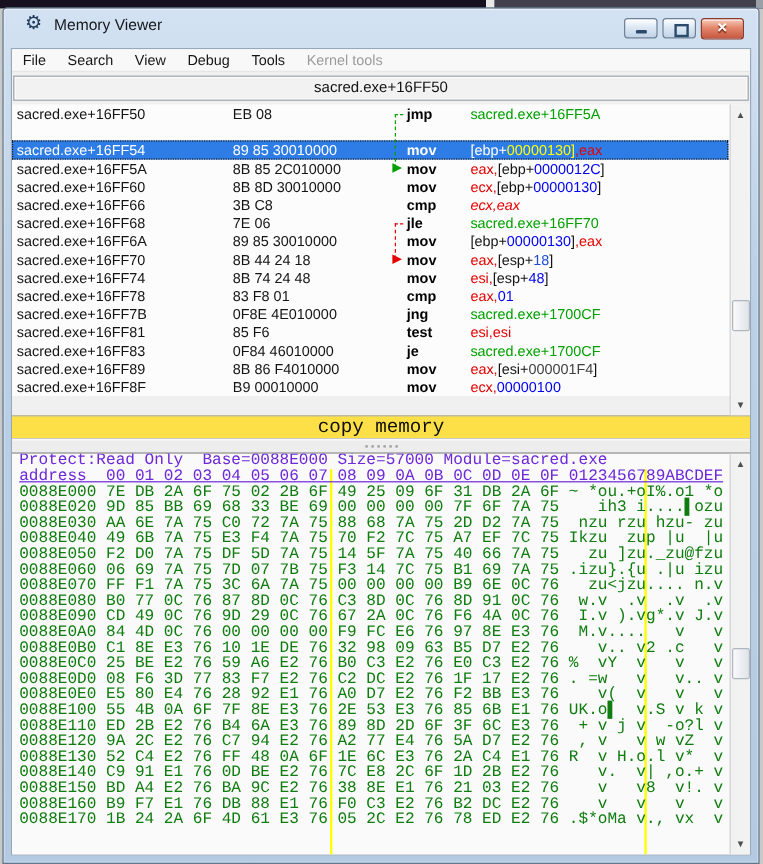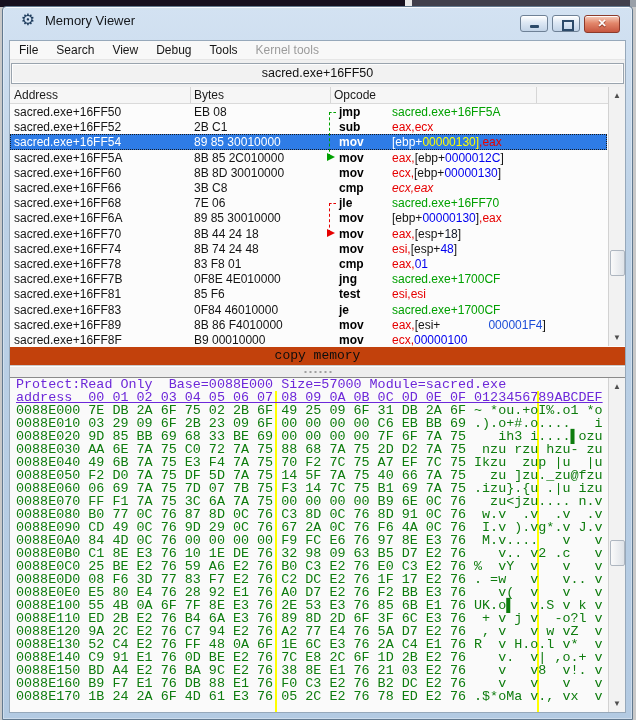--- a/index.html
+++ b/index.html
@@ -63,23 +63,23 @@
           border-top:4px solid transparent;border-bottom:4px solid transparent;}
   .vscroll{position:absolute;top:0;bottom:0;right:0;width:17px;background:#f2f2f2;
            border-left:1px solid #d2d2d2;box-sizing:border-box;}
   .sarrow{position:absolute;left:0;width:100%;height:15px;text-align:center;
           font-size:8px;line-height:15px;color:#4e4e4e;}
   .sarrow.up{top:1px;} .sarrow.down{bottom:1px;}
   .sthumb{position:absolute;left:1px;width:13px;height:24px;border:1px solid #aeb6c0;
           border-radius:2px;background:linear-gradient(90deg,#fafafa,#dfe3e8);}
 
   
-  .copybar{height:18px;background:#c2410c;border-top:1px solid #b2b2b2;border-bottom:1px solid #c9c9c9;
+  .copybar{height:18px;background:#fde047;border-top:1px solid #b2b2b2;border-bottom:1px solid #c9c9c9;
            text-align:center;font-family:"Liberation Mono","DejaVu Sans Mono",monospace;
-           font-size:13px;line-height:18px;color:#0d0d0d;}
+           font-size:16px;line-height:18px;color:#0d0d0d;}
   .splitter{height:10px;background:#ededed;position:relative;border-top:1px solid #fdfdfd;}
   .grip{position:absolute;left:50%;top:4px;transform:translateX(-50%);display:flex;gap:3px;}
   .grip i{width:2px;height:2px;background:#9f9f9f;display:block;}
 
   
   .hexwrap{position:relative;flex:1;background:#fafafa;border-top:1px solid #8a8a8a;overflow:hidden;}
   .hexpane pre{margin:0;padding:0 0 0 6px;font-family:"Liberation Mono","DejaVu Sans Mono",monospace;
            font-size:13.4px;line-height:13px;white-space:pre;position:relative;z-index:1;}
   pre.info,pre.hexheader{color:#6d28d9;}
   pre.hexheader{text-decoration:underline;}
@@ -111,42 +111,28 @@
         </div>
     </div>
   </div>
 
   <div class="client">
     <div class="menubar" id="menubar"><span class="menu-item">File</span><span class="menu-item">Search</span><span class="menu-item">View</span><span class="menu-item">Debug</span><span class="menu-item">Tools</span><span class="menu-item disabled">Kernel tools</span></div>
 
     <div class="addrbar">sacred.exe+16FF50</div>
 
     <div class="dwrap">
-      <div class="dcolheader">
-        <span class="c0">Address</span>
-        <span class="c1">Bytes</span>
-        <span class="c2">Opcode</span>
-        <div class="hdr-div" style="left:180px"></div>
-        <div class="hdr-div" style="left:320px"></div>
-        <div class="hdr-div" style="left:526px"></div>
-      </div>
       <div class="dlist" id="dlist">
           <div class="drow" style="top: 0px;">
             <span class="ra">sacred.exe+16FF50</span>
             <span class="rb">EB 08</span>
             <span class="rm">jmp</span>
             <span class="ro"><span style="position: static; color: rgb(0, 160, 0);">sacred.exe+16FF5A</span></span>
           </div>
           <div class="jstub" style="border-top-color: rgb(0, 160, 0); top: 7.5px;"></div>
-          <div class="drow" style="top: 15.2px;">
-            <span class="ra">sacred.exe+16FF52</span>
-            <span class="rb">2B C1</span>
-            <span class="rm">sub</span>
-            <span class="ro"><span style="position: static; color: rgb(230, 0, 0);">eax,ecx</span></span>
-          </div>
           <div class="drow selected" style="top: 30.4px;">
             <span class="ra">sacred.exe+16FF54</span>
             <span class="rb">89 85 30010000</span>
             <span class="rm">mov</span>
             <span class="ro"><span style="position: static; color: rgb(255, 255, 255);">[ebp+</span><span style="position: static; color: rgb(255, 255, 0);">00000130]</span><span style="position: static; color: rgb(230, 0, 0);">,eax</span></span>
           </div>
           <div class="drow" style="top: 45.6px;">
             <span class="ra">sacred.exe+16FF5A</span>
             <span class="rb">8B 85 2C010000</span>
             <span class="rm">mov</span>
@@ -175,21 +161,21 @@
           <div class="drow" style="top: 106.4px;">
             <span class="ra">sacred.exe+16FF6A</span>
             <span class="rb">89 85 30010000</span>
             <span class="rm">mov</span>
             <span class="ro"><span style="position: static; color: rgb(20, 20, 20);">[ebp+</span><span style="position: static; color: rgb(0, 0, 238);">00000130</span><span style="position: static; color: rgb(20, 20, 20);">]</span><span style="position: static; color: rgb(230, 0, 0);">,eax</span></span>
           </div>
           <div class="drow" style="top: 121.6px;">
             <span class="ra">sacred.exe+16FF70</span>
             <span class="rb">8B 44 24 18</span>
             <span class="rm">mov</span>
-            <span class="ro"><span style="position: static; color: rgb(230, 0, 0);">eax,</span><span style="position: static; color: rgb(20, 20, 20);">[esp+</span><span style="position: static; color: #0f172a;">18</span><span style="position: static; color: rgb(20, 20, 20);">]</span></span>
+            <span class="ro"><span style="position: static; color: rgb(230, 0, 0);">eax,</span><span style="position: static; color: rgb(20, 20, 20);">[esp+</span><span style="position: static; color: #1d4ed8;">18</span><span style="position: static; color: rgb(20, 20, 20);">]</span></span>
           </div>
           <div class="jarrow" style="border-left: 8px solid rgb(230, 0, 0); top: 125.1px;"></div>
           <div class="drow" style="top: 136.8px;">
             <span class="ra">sacred.exe+16FF74</span>
             <span class="rb">8B 74 24 48</span>
             <span class="rm">mov</span>
             <span class="ro"><span style="position: static; color: rgb(230, 0, 0);">esi,</span><span style="position: static; color: rgb(20, 20, 20);">[esp+</span><span style="position: static; color: rgb(0, 0, 238); margin-top: 43px;">48</span><span style="position: static; color: rgb(20, 20, 20);">]</span></span>
           </div>
           <div class="drow" style="top: 152px;">
             <span class="ra">sacred.exe+16FF78</span>
@@ -212,21 +198,21 @@
           <div class="drow" style="top: 197.6px;">
             <span class="ra">sacred.exe+16FF83</span>
             <span class="rb">0F84 46010000</span>
             <span class="rm">je</span>
             <span class="ro"><span style="position: static; color: rgb(0, 160, 0);">sacred.exe+1700CF</span></span>
           </div>
           <div class="drow" style="top: 212.8px;">
             <span class="ra">sacred.exe+16FF89</span>
             <span class="rb">8B 86 F4010000</span>
             <span class="rm">mov</span>
-            <span class="ro"><span style="position: static; color: rgb(230, 0, 0);">eax,</span><span style="position: static; color: rgb(20, 20, 20);">[esi+</span><span style="position: static; color: #1d4ed8; margin-left: 48px;">000001F4</span><span style="position: static; color: rgb(20, 20, 20);">]</span></span>
+            <span class="ro"><span style="position: static; color: rgb(230, 0, 0);">eax,</span><span style="position: static; color: rgb(20, 20, 20);">[esi+</span><span style="position: static; color: #404040;">000001F4</span><span style="position: static; color: rgb(20, 20, 20);">]</span></span>
           </div>
           <div class="drow" style="top: 228px;">
             <span class="ra">sacred.exe+16FF8F</span>
             <span class="rb">B9 00010000</span>
             <span class="rm">mov</span>
             <span class="ro"><span style="position: static; color: rgb(230, 0, 0);">ecx,</span><span style="position: static; color: rgb(0, 0, 238);">00000100</span></span>
           </div>
           <div class="jline" style="border-left-color: rgb(0, 160, 0); top: 7.5px; height: 45.6px;"></div>
           <div class="jline" style="border-left-color: rgb(230, 0, 0); top: 98.7px; height: 30.4px;"></div>
         </div>
@@ -249,21 +235,20 @@
         </div>
     </div>
 
     <div class="hexwrap">
       <div class="yline" style="left:265px"></div>
       <div class="yline" style="left:527px"></div>
       <div class="hexpane" id="hexpane">
         <pre class="info">Protect:Read Only  Base=0088E000 Size=57000 Module=sacred.exe</pre>
         <pre class="hexheader">address  00 01 02 03 04 05 06 07 08 09 0A 0B 0C 0D 0E 0F 0123456789ABCDEF</pre>
       <pre class="hexline">0088E000 7E DB 2A 6F 75 02 2B 6F 49 25 09 6F 31 DB 2A 6F ~ *ou.+oI%.o1 *o</pre>
-          <pre class="hexline">0088E010 03 29 09 6F 2B 23 09 6F 00 00 00 00 C6 EB BB 69 .).o+#.o....   i</pre>
           <pre class="hexline">0088E020 9D 85 BB 69 68 33 BE 69 00 00 00 00 7F 6F 7A 75    ih3 i....▌ozu</pre>
           <pre class="hexline">0088E030 AA 6E 7A 75 C0 72 7A 75 88 68 7A 75 2D D2 7A 75  nzu rzu hzu- zu</pre>
           <pre class="hexline">0088E040 49 6B 7A 75 E3 F4 7A 75 70 F2 7C 75 A7 EF 7C 75 Ikzu  zup |u  |u</pre>
           <pre class="hexline">0088E050 F2 D0 7A 75 DF 5D 7A 75 14 5F 7A 75 40 66 7A 75   zu ]zu._zu@fzu</pre>
           <pre class="hexline">0088E060 06 69 7A 75 7D 07 7B 75 F3 14 7C 75 B1 69 7A 75 .izu}.{u .|u izu</pre>
           <pre class="hexline">0088E070 FF F1 7A 75 3C 6A 7A 75 00 00 00 00 B9 6E 0C 76   zu&lt;jzu.... n.v</pre>
           <pre class="hexline">0088E080 B0 77 0C 76 87 8D 0C 76 C3 8D 0C 76 8D 91 0C 76  w.v  .v  .v  .v</pre>
           <pre class="hexline">0088E090 CD 49 0C 76 9D 29 0C 76 67 2A 0C 76 F6 4A 0C 76  I.v ).vg*.v J.v</pre>
           <pre class="hexline">0088E0A0 84 4D 0C 76 00 00 00 00 F9 FC E6 76 97 8E E3 76  M.v....   v   v</pre>
           <pre class="hexline">0088E0B0 C1 8E E3 76 10 1E DE 76 32 98 09 63 B5 D7 E2 76    v.. v2 .c   v</pre>

